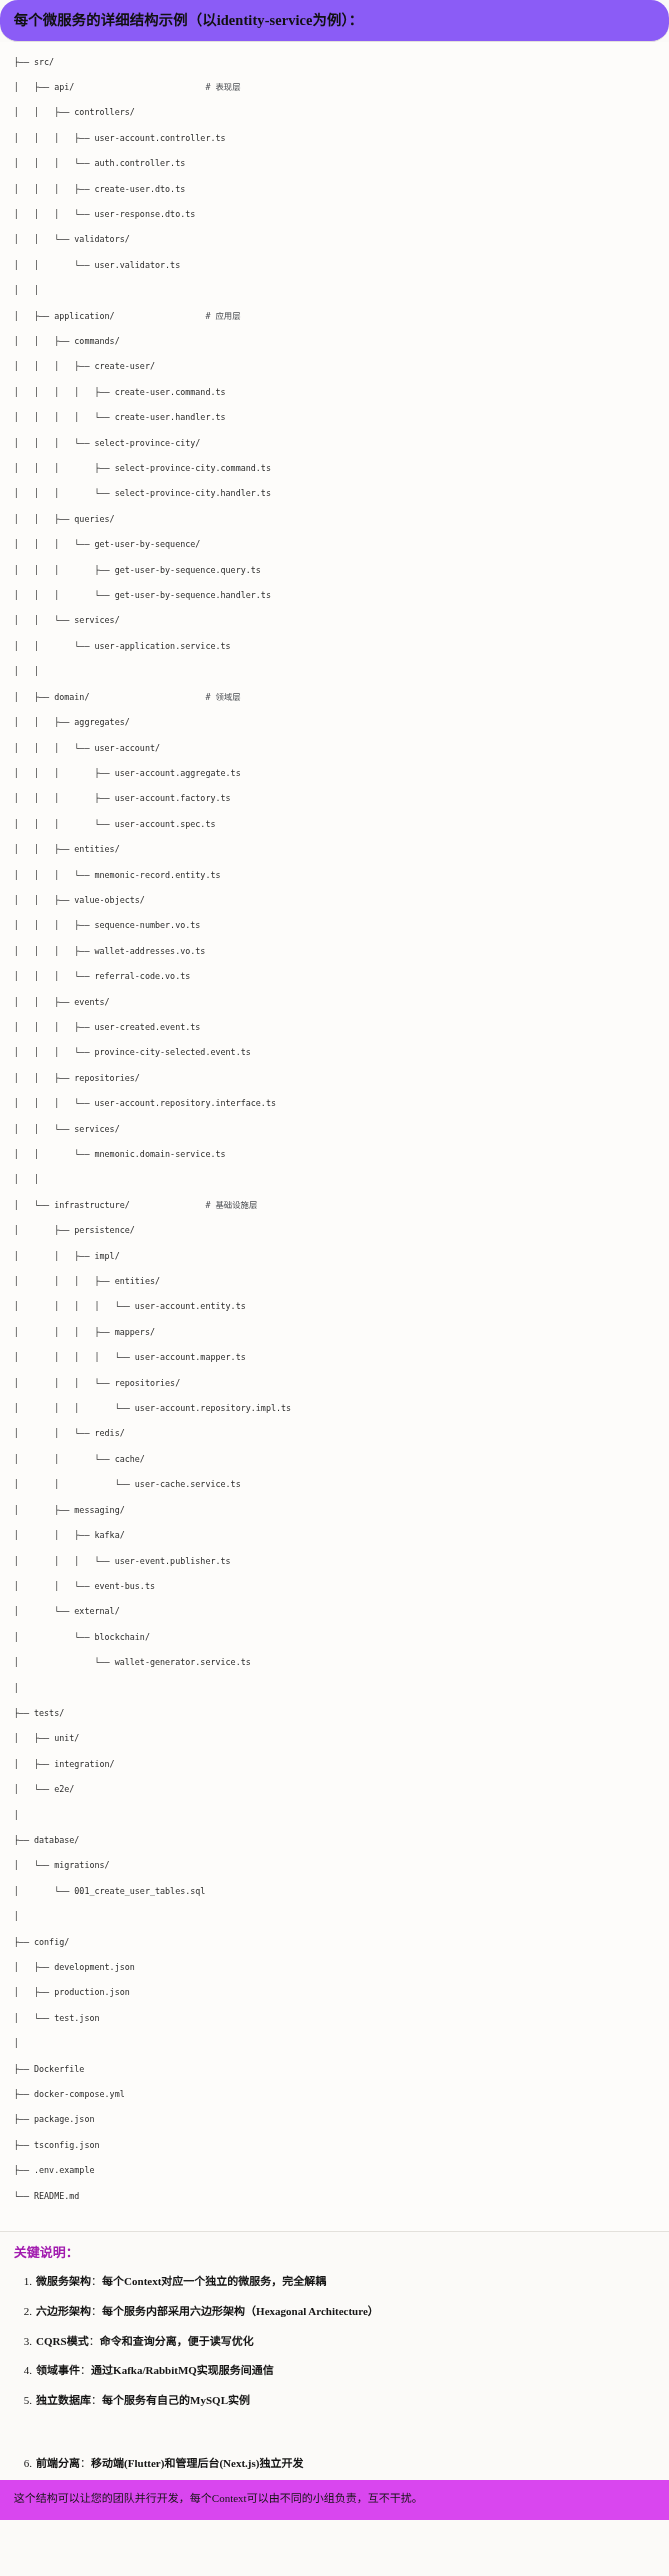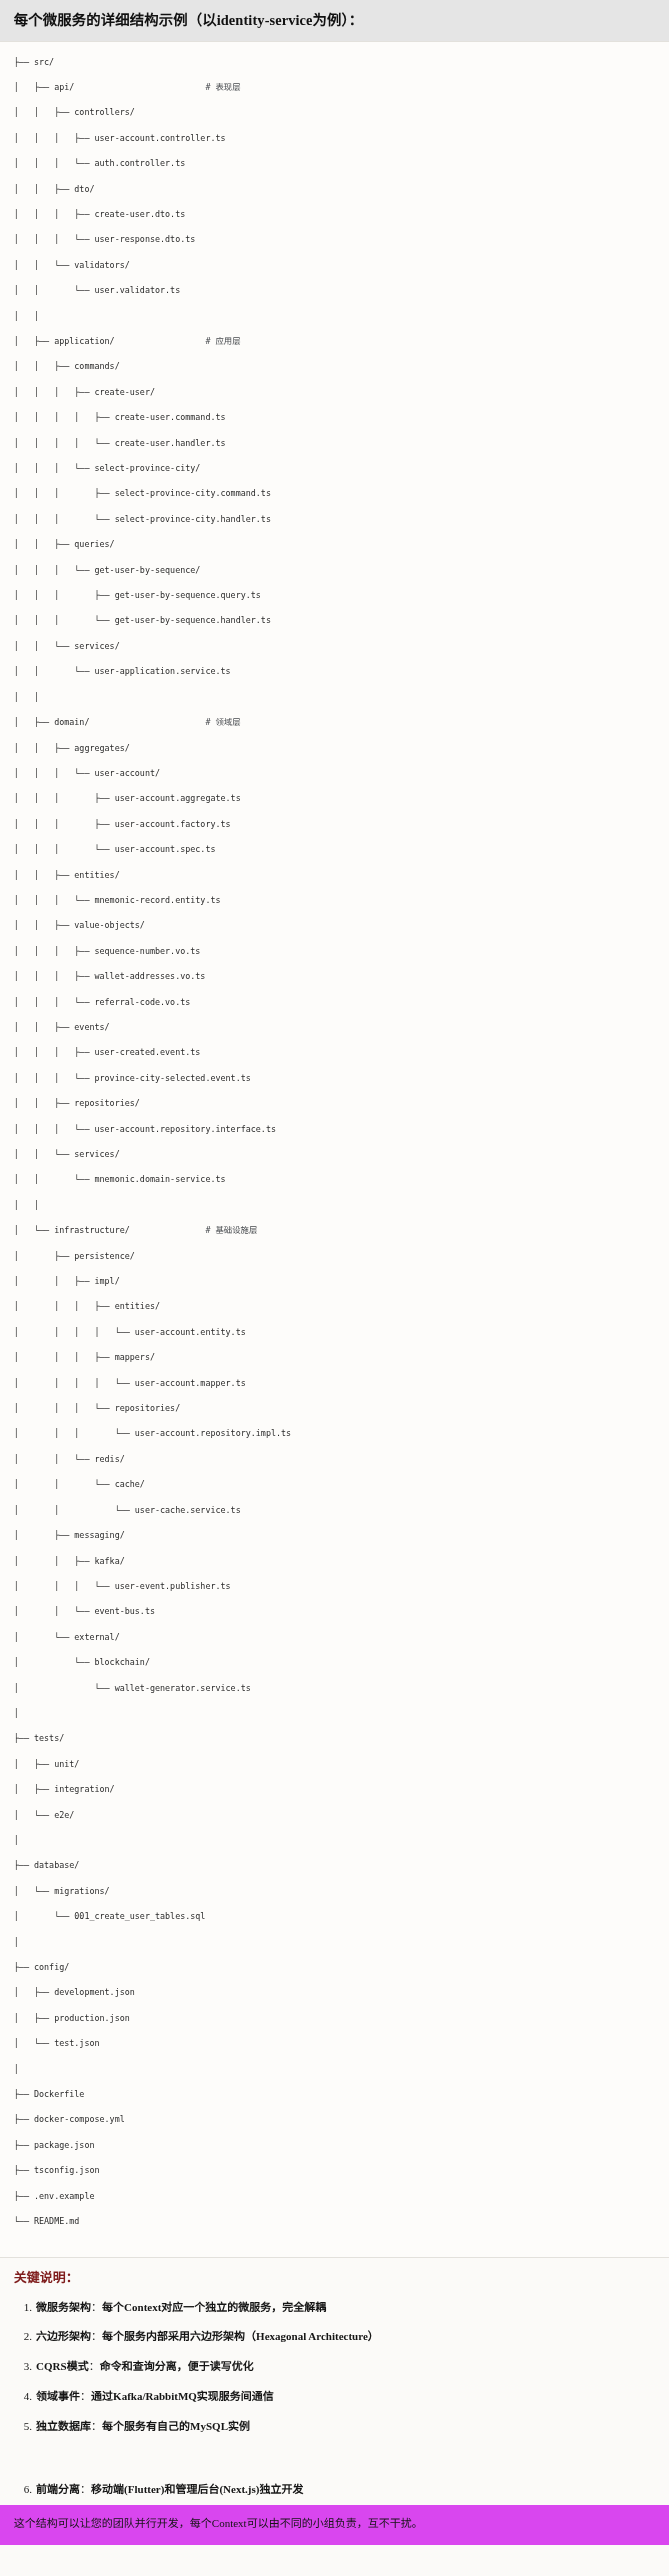--- a/index.html
+++ b/index.html
@@ -18,22 +18,23 @@
     width: 669px;
     box-sizing: border-box;
     background: #fbfaf8;
   }
 
   
   .header-band {
     box-sizing: border-box;
     width: 100%;
     padding: 11.3px 13.8px 10px 13.8px;
-    background: #e5e5e5;
+    background: #8b5cf6;
     border-bottom: 0.6px solid #e3e1dc;
+    border-radius: 18px;
   }
   .header-title {
     margin: 0;
     font-family: "Liberation Serif", "DejaVu Serif", serif;
     font-weight: bold;
     font-size: 14.4px;
     line-height: 1.35;
     letter-spacing: 0.1px;
     color: #111111;
   }
@@ -71,21 +72,21 @@
     width: 100%;
     padding: 12.5px 13.8px 5px 13.8px;
     background: #fbfaf8;
   }
   .notes-heading {
     margin: 0 0 12.5px 0;
     font-family: "Liberation Serif", "DejaVu Serif", serif;
     font-weight: bold;
     font-size: 13px;
     line-height: 1.3;
-    color: #7f1d1d;
+    color: #a21caf;
   }
   ol.notes-list {
     margin: 0;
     padding: 0 0 0 21px;
     list-style-position: outside;
     list-style-type: decimal;
   }
   ol.notes-list > li {
     font-family: "Liberation Serif", "DejaVu Serif", serif;
     font-size: 11px;
@@ -131,21 +132,20 @@
     <h2 class="header-title">每个微服务的详细结构示例（以identity-service为例）：</h2>
   </div>
 
   <div class="tree-block">
     <pre class="tree-pre" id="tree-pre">
 <span class="tree-line">├── src/</span>
 <span class="tree-line"><span>│   ├── api/                          </span><span class="cmt"># 表现层</span></span>
 <span class="tree-line">│   │   ├── controllers/</span>
 <span class="tree-line">│   │   │   ├── user-account.controller.ts</span>
 <span class="tree-line">│   │   │   └── auth.controller.ts</span>
-<span class="tree-line">│   │   ├── dto/</span>
 <span class="tree-line">│   │   │   ├── create-user.dto.ts</span>
 <span class="tree-line">│   │   │   └── user-response.dto.ts</span>
 <span class="tree-line">│   │   └── validators/</span>
 <span class="tree-line">│   │       └── user.validator.ts</span>
 <span class="tree-line">│   │</span>
 <span class="tree-line"><span>│   ├── application/                  </span><span class="cmt"># 应用层</span></span>
 <span class="tree-line">│   │   ├── commands/</span>
 <span class="tree-line">│   │   │   ├── create-user/</span>
 <span class="tree-line">│   │   │   │   ├── create-user.command.ts</span>
 <span class="tree-line">│   │   │   │   └── create-user.handler.ts</span>

